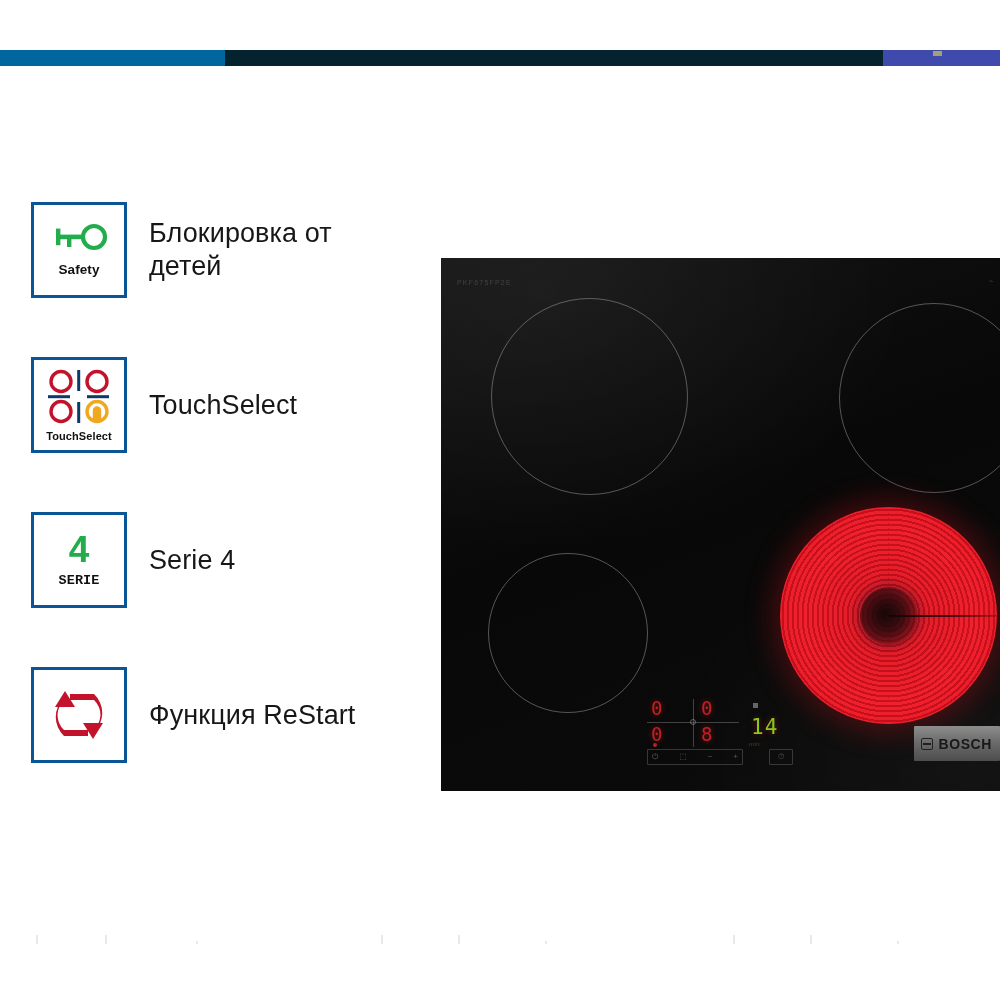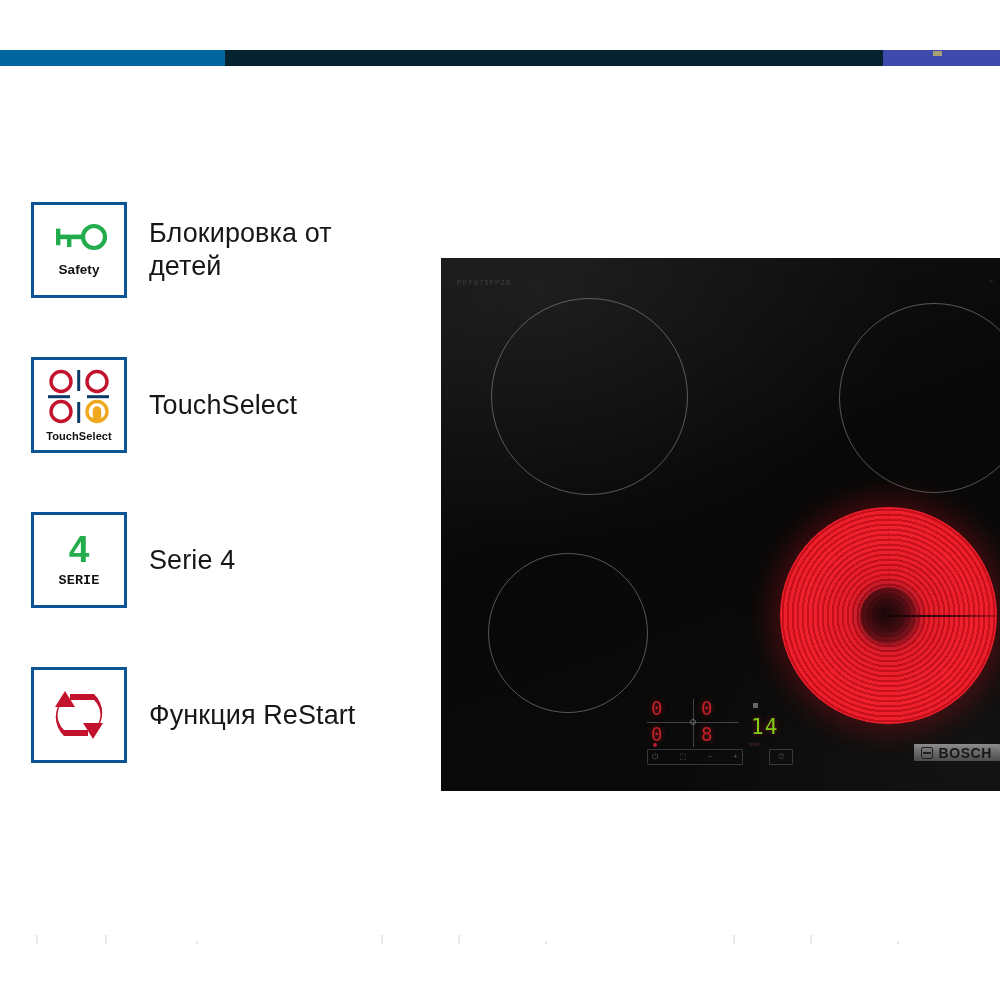--- a/index.html
+++ b/index.html
@@ -277,21 +277,21 @@
     justify-content: center;
     font-size: 8px;
     color: rgba(170,170,175,.50);
   }
 
   
   #brand-plate {
     position: absolute;
     right: 0px;
     bottom: 30px;
-    height: 17px;
+    height: 35px;
     padding: 0 8px 0 7px;
     background: linear-gradient(180deg, #8d8d8d 0%, #6a6a6a 48%, #4d4d4d 100%);
     display: flex;
     align-items: center;
     gap: 5px;
     border-radius: 1px;
   }
   #brand-mark {
     width: 12px; height: 12px;
     border: 1.4px solid #20201f;

